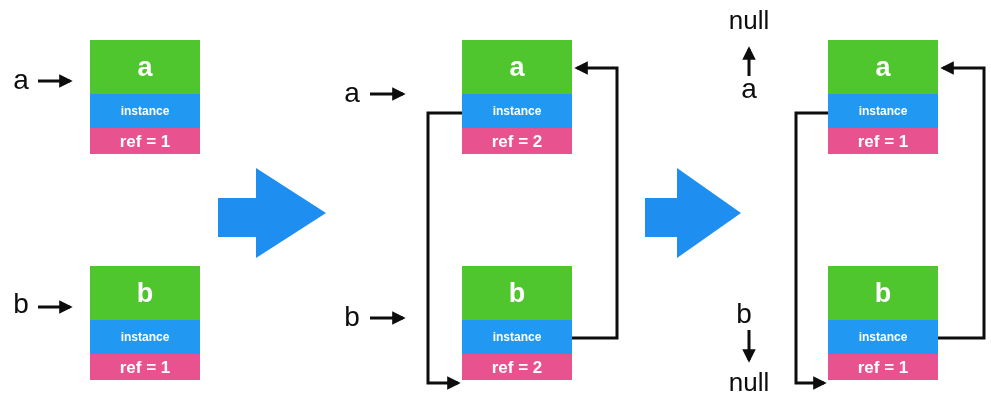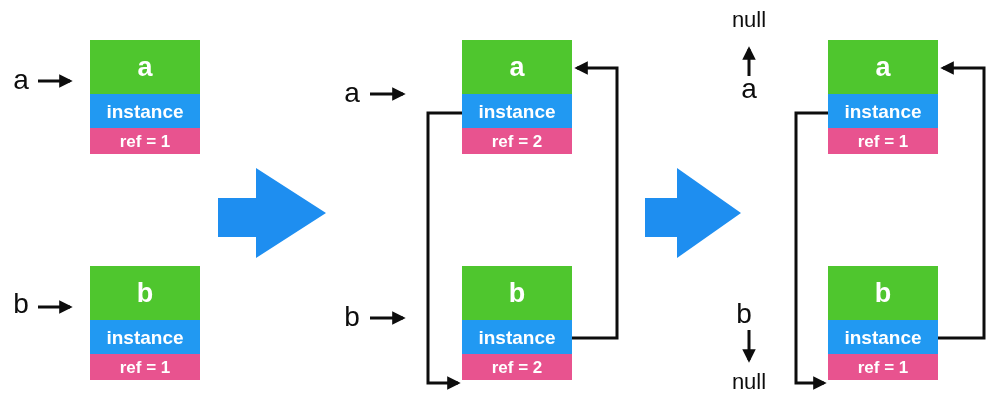--- a/index.html
+++ b/index.html
@@ -13,28 +13,28 @@
   .overlay { position:absolute; left:0; top:0; z-index:1; }
   .obj {
     position:absolute; width:110px; z-index:2;
     display:flex; flex-direction:column;
   }
   .row {
     display:flex; align-items:center; justify-content:center;
     color:#ffffff; line-height:1;
   }
   .row.title { height:54px; background:var(--green); font-size:27px; font-weight:700; }
-  .row.inst  { height:34px; background:var(--blue);  font-size:19px; font-weight:600; }
+  .row.inst  { height:34px; background:var(--blue);  font-size:12px; font-weight:600; }
   .row.ref   { height:26px; background:var(--pink);  font-size:17px; font-weight:600; }
   .var-label {
     position:absolute; z-index:2; color:var(--line);
     font-size:28px; line-height:1;
     transform:translate(-50%,-50%); white-space:nowrap;
   }
-  .null-label { font-size:22px; }
+  .null-label { font-size:26px; }
   path.conn { fill:none; stroke:var(--line); stroke-width:3; }
 </style>
 </head>
 <body>
 
 <div class="canvas">
 
   <svg class="overlay" width="991" height="410" viewBox="0 0 991 410">
     <defs>
       <marker id="ah" viewBox="0 0 10 10" refX="8" refY="5" markerWidth="4.5" markerHeight="4.5" orient="auto" markerUnits="strokeWidth">

